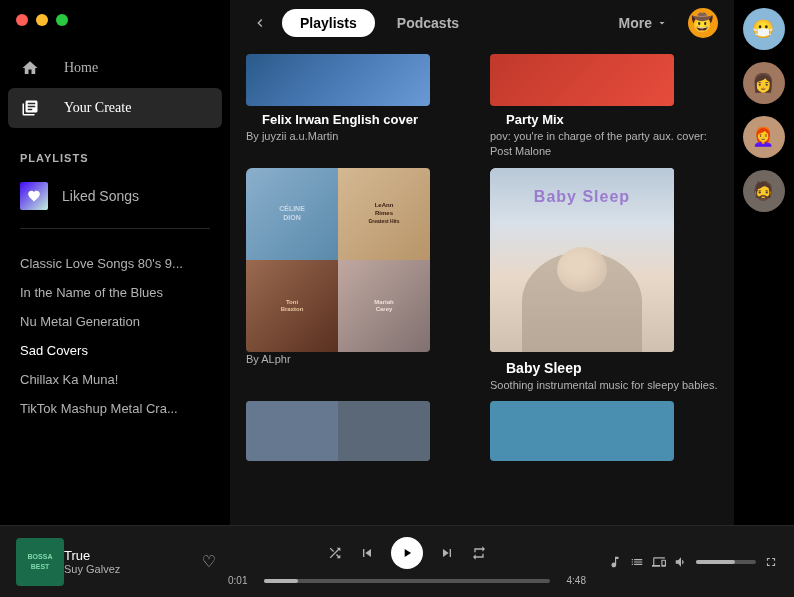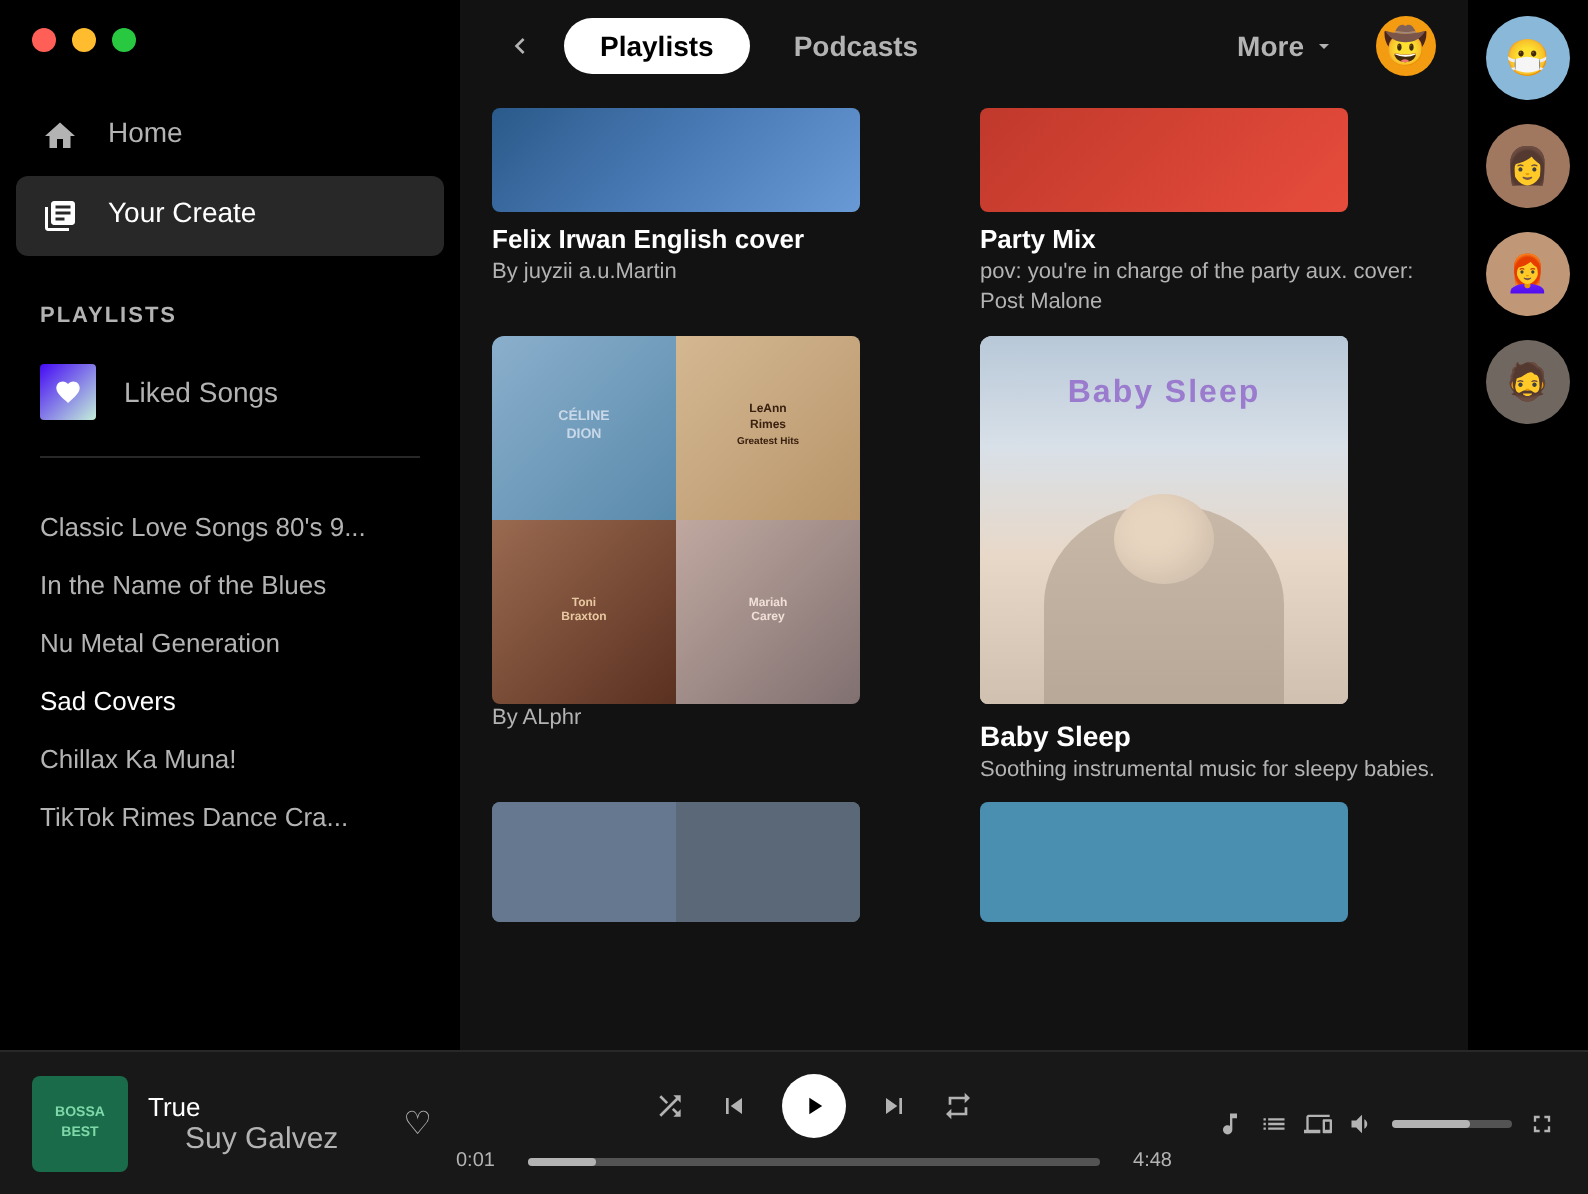--- a/index.html
+++ b/index.html
@@ -46,27 +46,28 @@
     .tl-red { background: #ff5f57; }
     .tl-yellow { background: #febc2e; }
     .tl-green { background: #28c840; }
 
     .sidebar-nav {
       padding: 8px 0;
     }
 
     .nav-item {
       display: flex;
-      align-items: flex-start;
-      gap: 14px;
+      align-items: center;
+      gap: 24px;
       padding: 10px 20px;
       color: #b3b3b3;
       cursor: pointer;
       font-size: 14px;
       font-weight: 500;
+      font-family: Liberation Serif, serif;
     }
     .nav-item.active {
       background: #282828;
       color: #fff;
       border-radius: 6px;
       margin: 0 8px;
       padding: 10px 12px;
     }
 
     .nav-icon {
@@ -231,21 +232,21 @@
     .card {
       cursor: pointer;
       border-radius: 6px;
       overflow: hidden;
     }
 
     .card-title {
       font-size: 14px;
       font-weight: 600;
       color: #fff;
-      margin: 8px 0 2px;
+      margin: 8px 16px 2px;
     }
     .card-subtitle {
       font-size: 11px;
       color: #b3b3b3;
       line-height: 1.4;
     }
 
     
     .mosaic {
       width: 184px;
@@ -331,21 +332,21 @@
       display: flex;
       align-items: center;
       padding: 0 16px;
       gap: 12px;
       flex-shrink: 0;
     }
 
     .player-track {
       display: flex;
       align-items: center;
-      gap: 10px;
+      gap: 0;
       width: 200px;
     }
 
     .track-thumb {
       width: 48px;
       height: 48px;
       border-radius: 4px;
       background: #1a6b4a;
       display: flex;
       align-items: center;
@@ -357,23 +358,22 @@
       overflow: hidden;
     }
 
     .track-info { flex: 1; }
     .track-name {
       font-size: 13px;
       font-weight: 500;
       color: #fff;
     }
     .track-artist {
-      font-size: 15px;
-      color: #b3b3b3;
-      text-align: center;
+      font-size: 11px;
+      color: #b3b3b3;
     }
 
     .heart-btn {
       color: #b3b3b3;
       font-size: 16px;
       cursor: pointer;
       margin-left: 4px;
     }
 
     .player-controls {
@@ -561,21 +561,21 @@
 
       <div class="playlist-divider"></div>
     </div>
 
     <div class="playlist-list">
       <div class="playlist-item">Classic Love Songs 80's 9...</div>
       <div class="playlist-item">In the Name of the Blues</div>
       <div class="playlist-item">Nu Metal Generation</div>
       <div class="playlist-item active">Sad Covers</div>
       <div class="playlist-item">Chillax Ka Muna!</div>
-      <div class="playlist-item">TikTok Rimes Dance Cra...</div>
+      <div class="playlist-item">TikTok Mashup Metal Cra...</div>
     </div>
   </div>
 
   <div class="content-area">
 
     <div class="top-nav">
       <div class="back-btn">
         <svg width="16" height="16" viewBox="0 0 24 24" fill="#b3b3b3">
             <path d="M15.41 7.41L14 6l-6 6 6 6 1.41-1.41L10.83 12z"></path>
           </svg>

